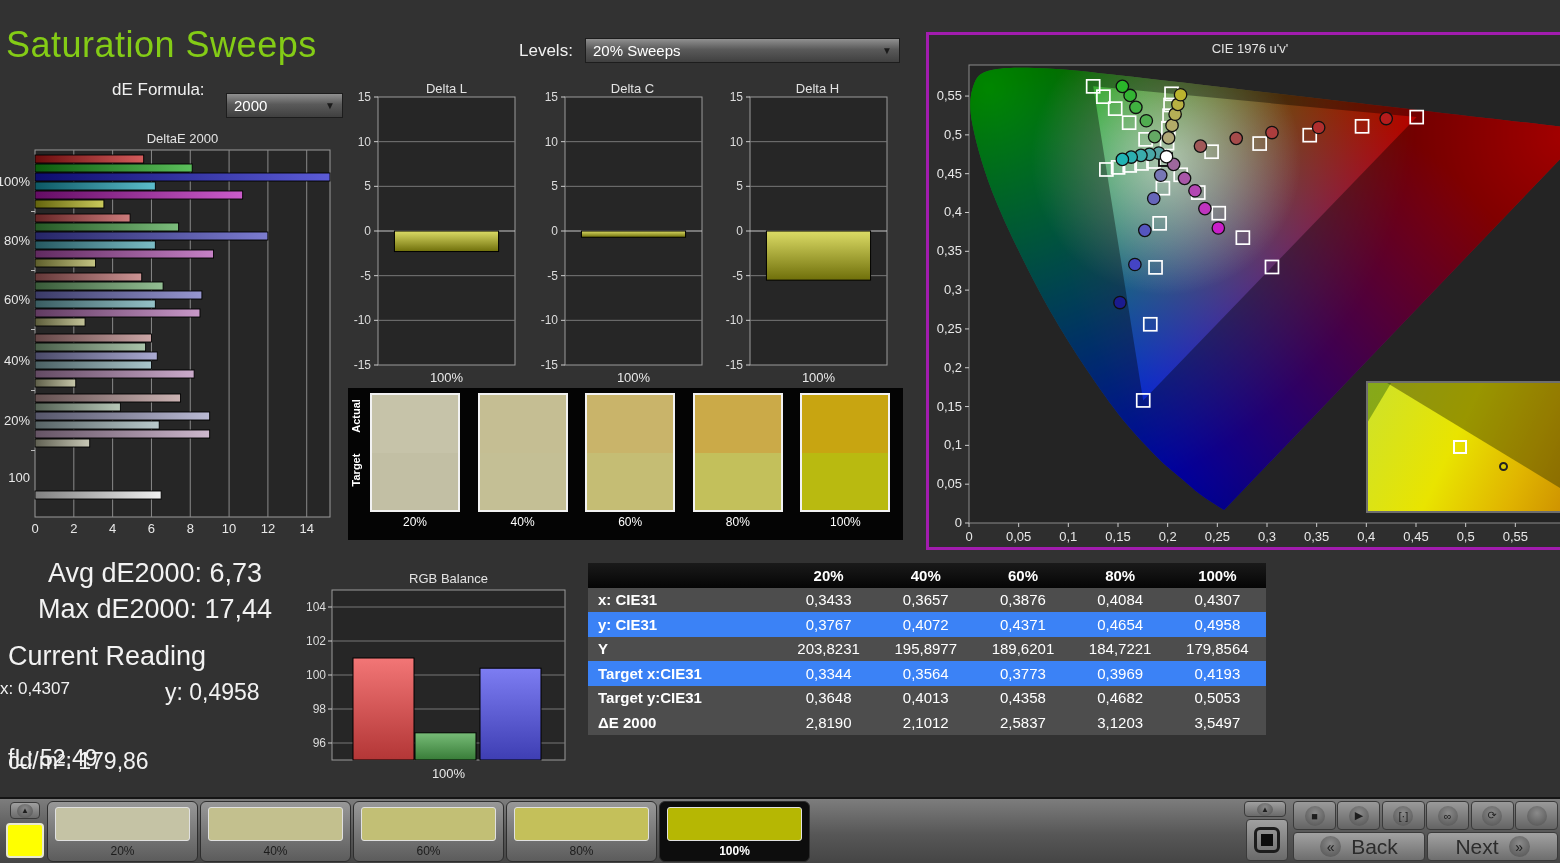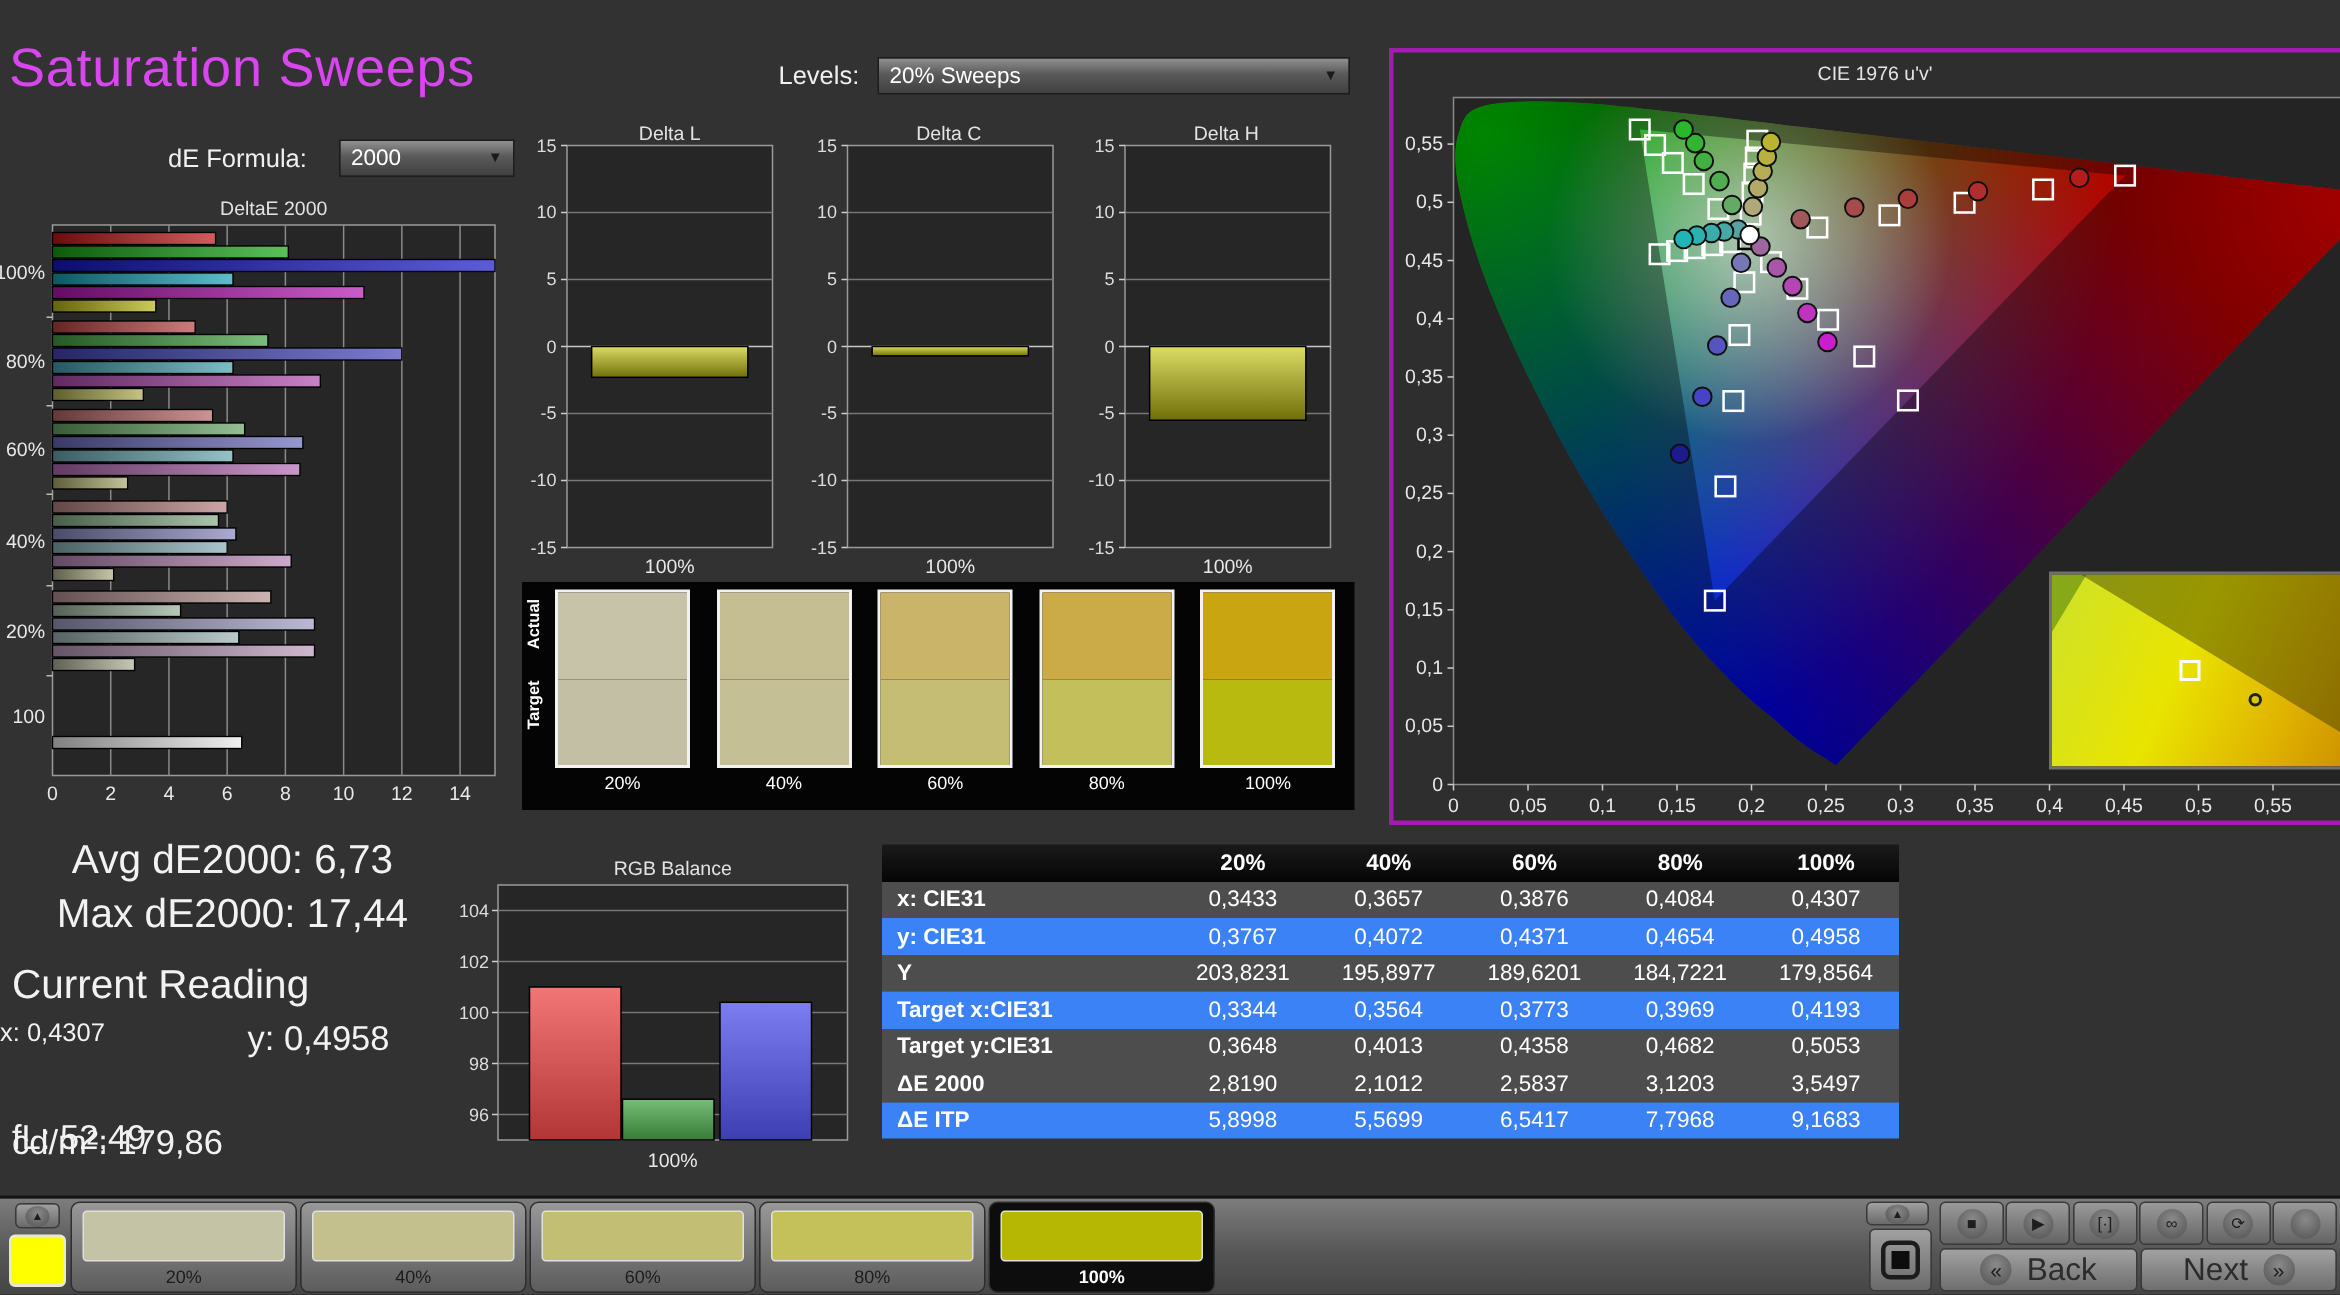--- a/index.html
+++ b/index.html
@@ -2,21 +2,21 @@
 <html><head>
 <meta charset="utf-8">
 <style>
   * { margin:0; padding:0; box-sizing:border-box; }
   html,body { background:#323232; }
   #app {
     position:relative; width:1560px; height:863px; overflow:hidden;
     background:#323232; font-family:"Liberation Sans", sans-serif; color:#f0f0f0;
   }
   .abs { position:absolute; }
-  .page-title { left:6px; top:24px; font-size:36px; font-weight:400; color:#d946ef; letter-spacing:0.5px; }
+  .page-title { left:6px; top:24px; font-size:36px; font-weight:400; color:#84cc16; letter-spacing:0.5px; }
   .ctl-label { font-size:17px; color:#f0f0f0; }
   .dropdown {
     background:linear-gradient(#909090,#5a5a5a 45%,#404040);
     border:1px solid #1d1d1d; color:#fff; font-size:15px;
     display:flex; align-items:center; justify-content:space-between; padding:0 7px;
   }
   .dd-arrow { color:#1a1a1a; font-size:10px; }
   .ctitle { position:absolute; text-align:center; color:#e3e3e3; font-size:13px; }
   svg { position:absolute; overflow:visible; }
   
@@ -66,21 +66,21 @@
     background:linear-gradient(#9a9a9a,#646464); border:1px solid #3a3a3a;
     display:flex; align-items:center; justify-content:center; }
 </style>
 </head>
 <body>
 
 <div id="app">
 
   <div class="abs page-title">Saturation Sweeps</div>
 
-  <span class="abs ctl-label" style="left:112px;top:96px;">dE Formula:</span>
+  <span class="abs ctl-label" style="left:112px;top:80px;">dE Formula:</span>
   <div class="abs dropdown" style="left:226px;top:93px;width:117px;height:25px;">
     <span>2000</span>
     <span class="dd-arrow">▼</span>
   </div>
 
   <span class="abs ctl-label" style="left:519px;top:41px;">Levels:</span>
   <div class="abs dropdown" style="left:585px;top:38px;width:315px;height:25px;">
     <span>20% Sweeps</span>
     <span class="dd-arrow">▼</span>
   </div>
@@ -651,28 +651,20 @@
         <div class="cv">0,5053</div>
       </div>
       <div class="trow row-dark">
         <div class="c0">ΔE 2000</div>
         <div class="cv">2,8190</div>
         <div class="cv">2,1012</div>
         <div class="cv">2,5837</div>
         <div class="cv">3,1203</div>
         <div class="cv">3,5497</div>
       </div>
-      <div class="trow row-light">
-        <div class="c0">ΔE ITP</div>
-        <div class="cv">5,8998</div>
-        <div class="cv">5,5699</div>
-        <div class="cv">6,5417</div>
-        <div class="cv">7,7968</div>
-        <div class="cv">9,1683</div>
-      </div>
     </div>
 
   <div class="abs" id="bottombar">
     <div class="mini-btn" style="left:10px;top:3px;width:30px;height:17px;">
       <div class="disc" style="width:16px;height:14px;font-size:8px;">▲</div>
     </div>
     <div id="current-swatch" style="background: rgb(255, 255, 0);"></div>
     <div id="patches">
         <div class="patch-btn" style="left: 47px;">
           <div class="patch-swatch" style="background: rgb(197, 195, 165);"></div>

